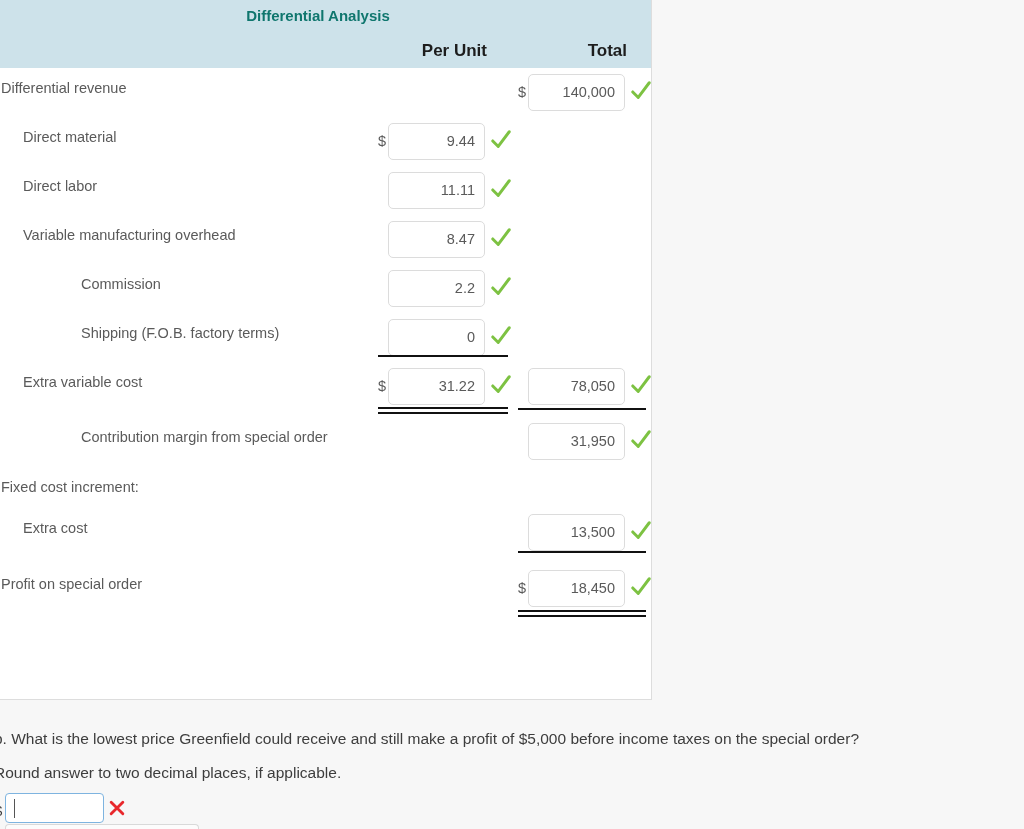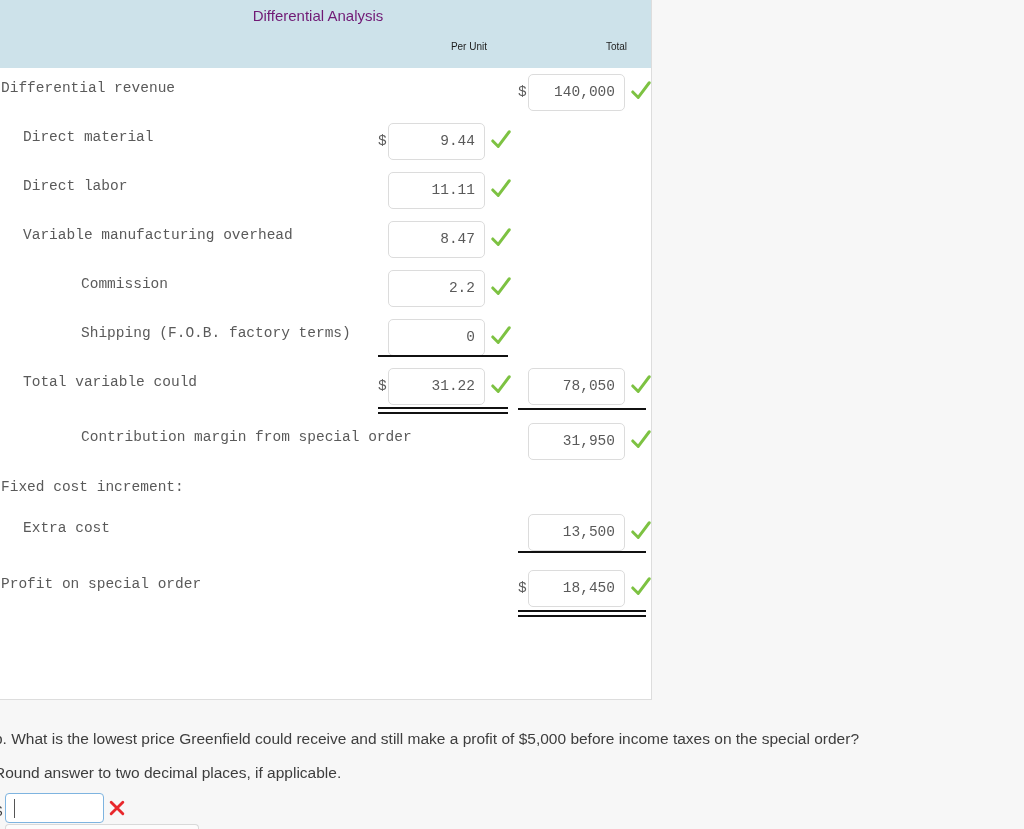--- a/index.html
+++ b/index.html
@@ -35,37 +35,37 @@
     height: 68px;
     background: #cde2ea;
     position: relative;
   }
   .ws-title {
     position: absolute;
     left: 0; right: 0;
     top: 7px;
     text-align: center;
     font-size: 15px;
-    font-weight: normal;
-    color: #701a75;
+    font-weight: bold;
+    color: #0f766e;
     padding-right: 15px;
   }
   .ws-colhead {
     position: absolute;
     top: 41px;
-    font-size: 10px;
-    font-weight: normal;
+    font-size: 17px;
+    font-weight: bold;
     color: #1d1d1d;
     text-align: right;
   }
   .ws-colhead.perunit { left: 300px; width: 187px; }
   .ws-colhead.total   { left: 440px; width: 187px; }
 
   
-  .rows { position: relative; font-family: Liberation Mono, monospace; }
+  .rows { position: relative; }
 
   .row {
     position: relative;
     height: 49px;
   }
   .row .label {
     position: absolute;
     left: 0;
     top: 12px;
     font-size: 14.5px;
@@ -281,21 +281,21 @@
         <span class="tick">
           <svg viewBox="0 0 24 24" width="22" height="22">
               <path d="M3 13 L9 19 L21 3" fill="none" stroke="#7dc242" stroke-width="3.2" stroke-linecap="round" stroke-linejoin="round"></path>
             </svg>
         </span>
       </div>
       <div class="rule perunit" style="top:42px"></div>
     </div>
 
     <div class="row">
-      <div class="label ind1">Total variable could</div>
+      <div class="label ind1">Extra variable cost</div>
       <div class="cell perunit">
         <span class="dollar">$</span>
         <div class="box">31.22</div>
         <span class="tick">
           <svg viewBox="0 0 24 24" width="22" height="22">
               <path d="M3 13 L9 19 L21 3" fill="none" stroke="#7dc242" stroke-width="3.2" stroke-linecap="round" stroke-linejoin="round"></path>
             </svg>
         </span>
       </div>
       <div class="cell total">

